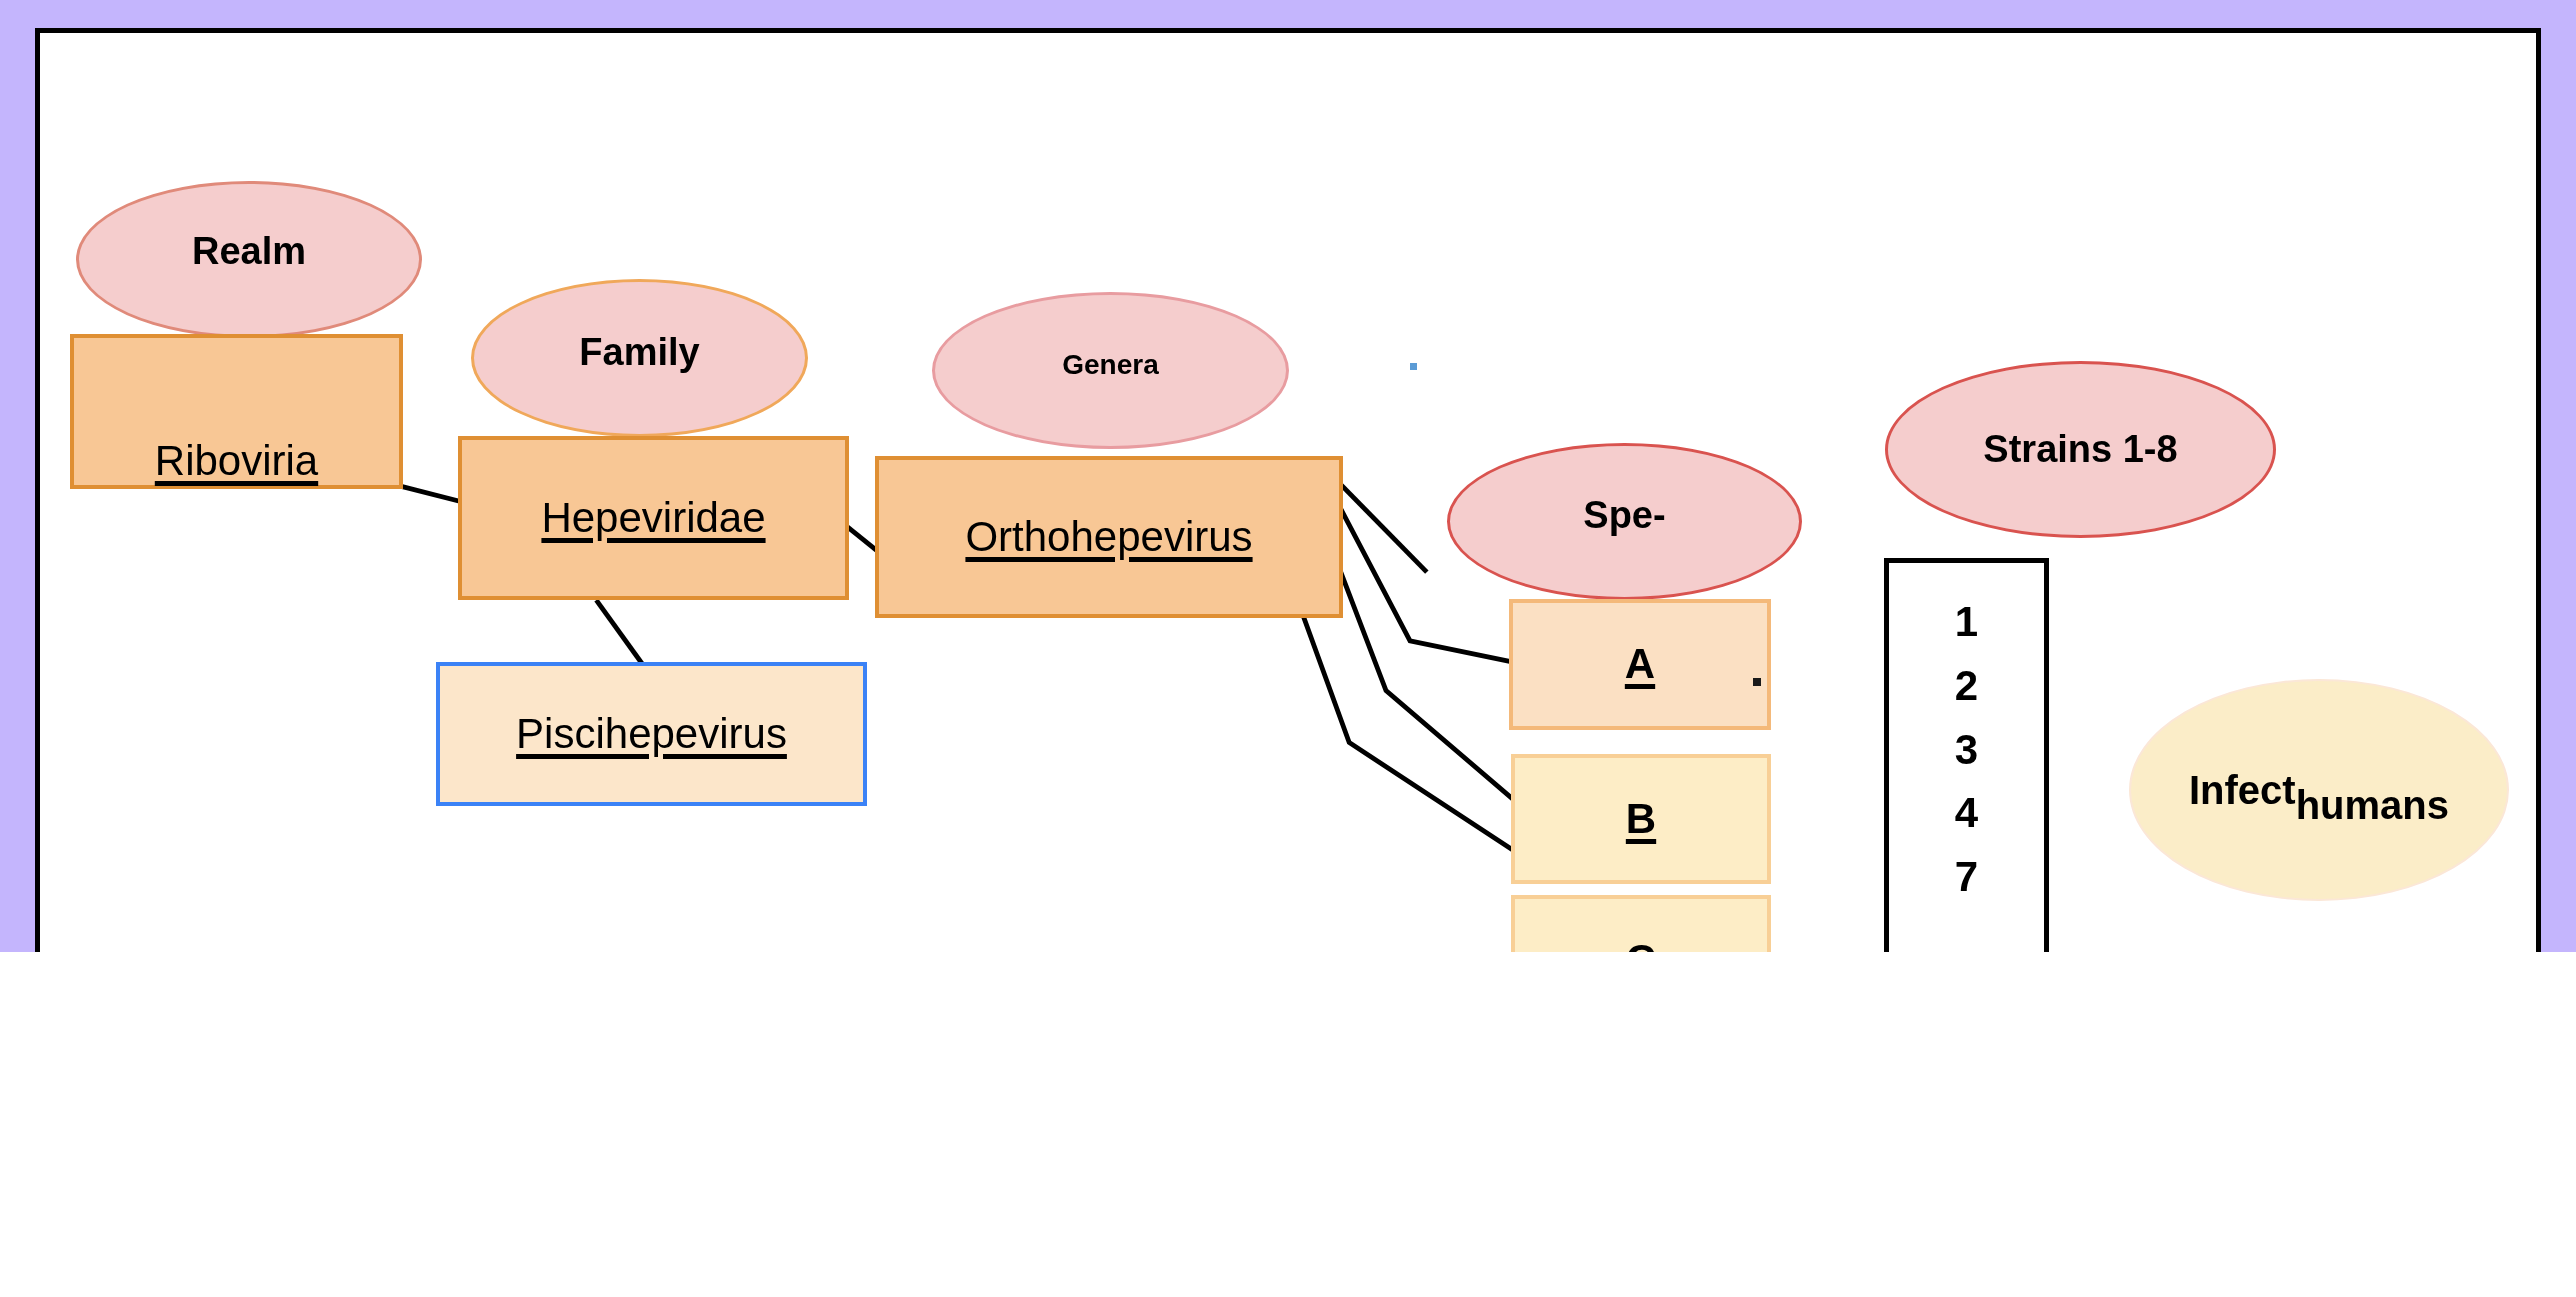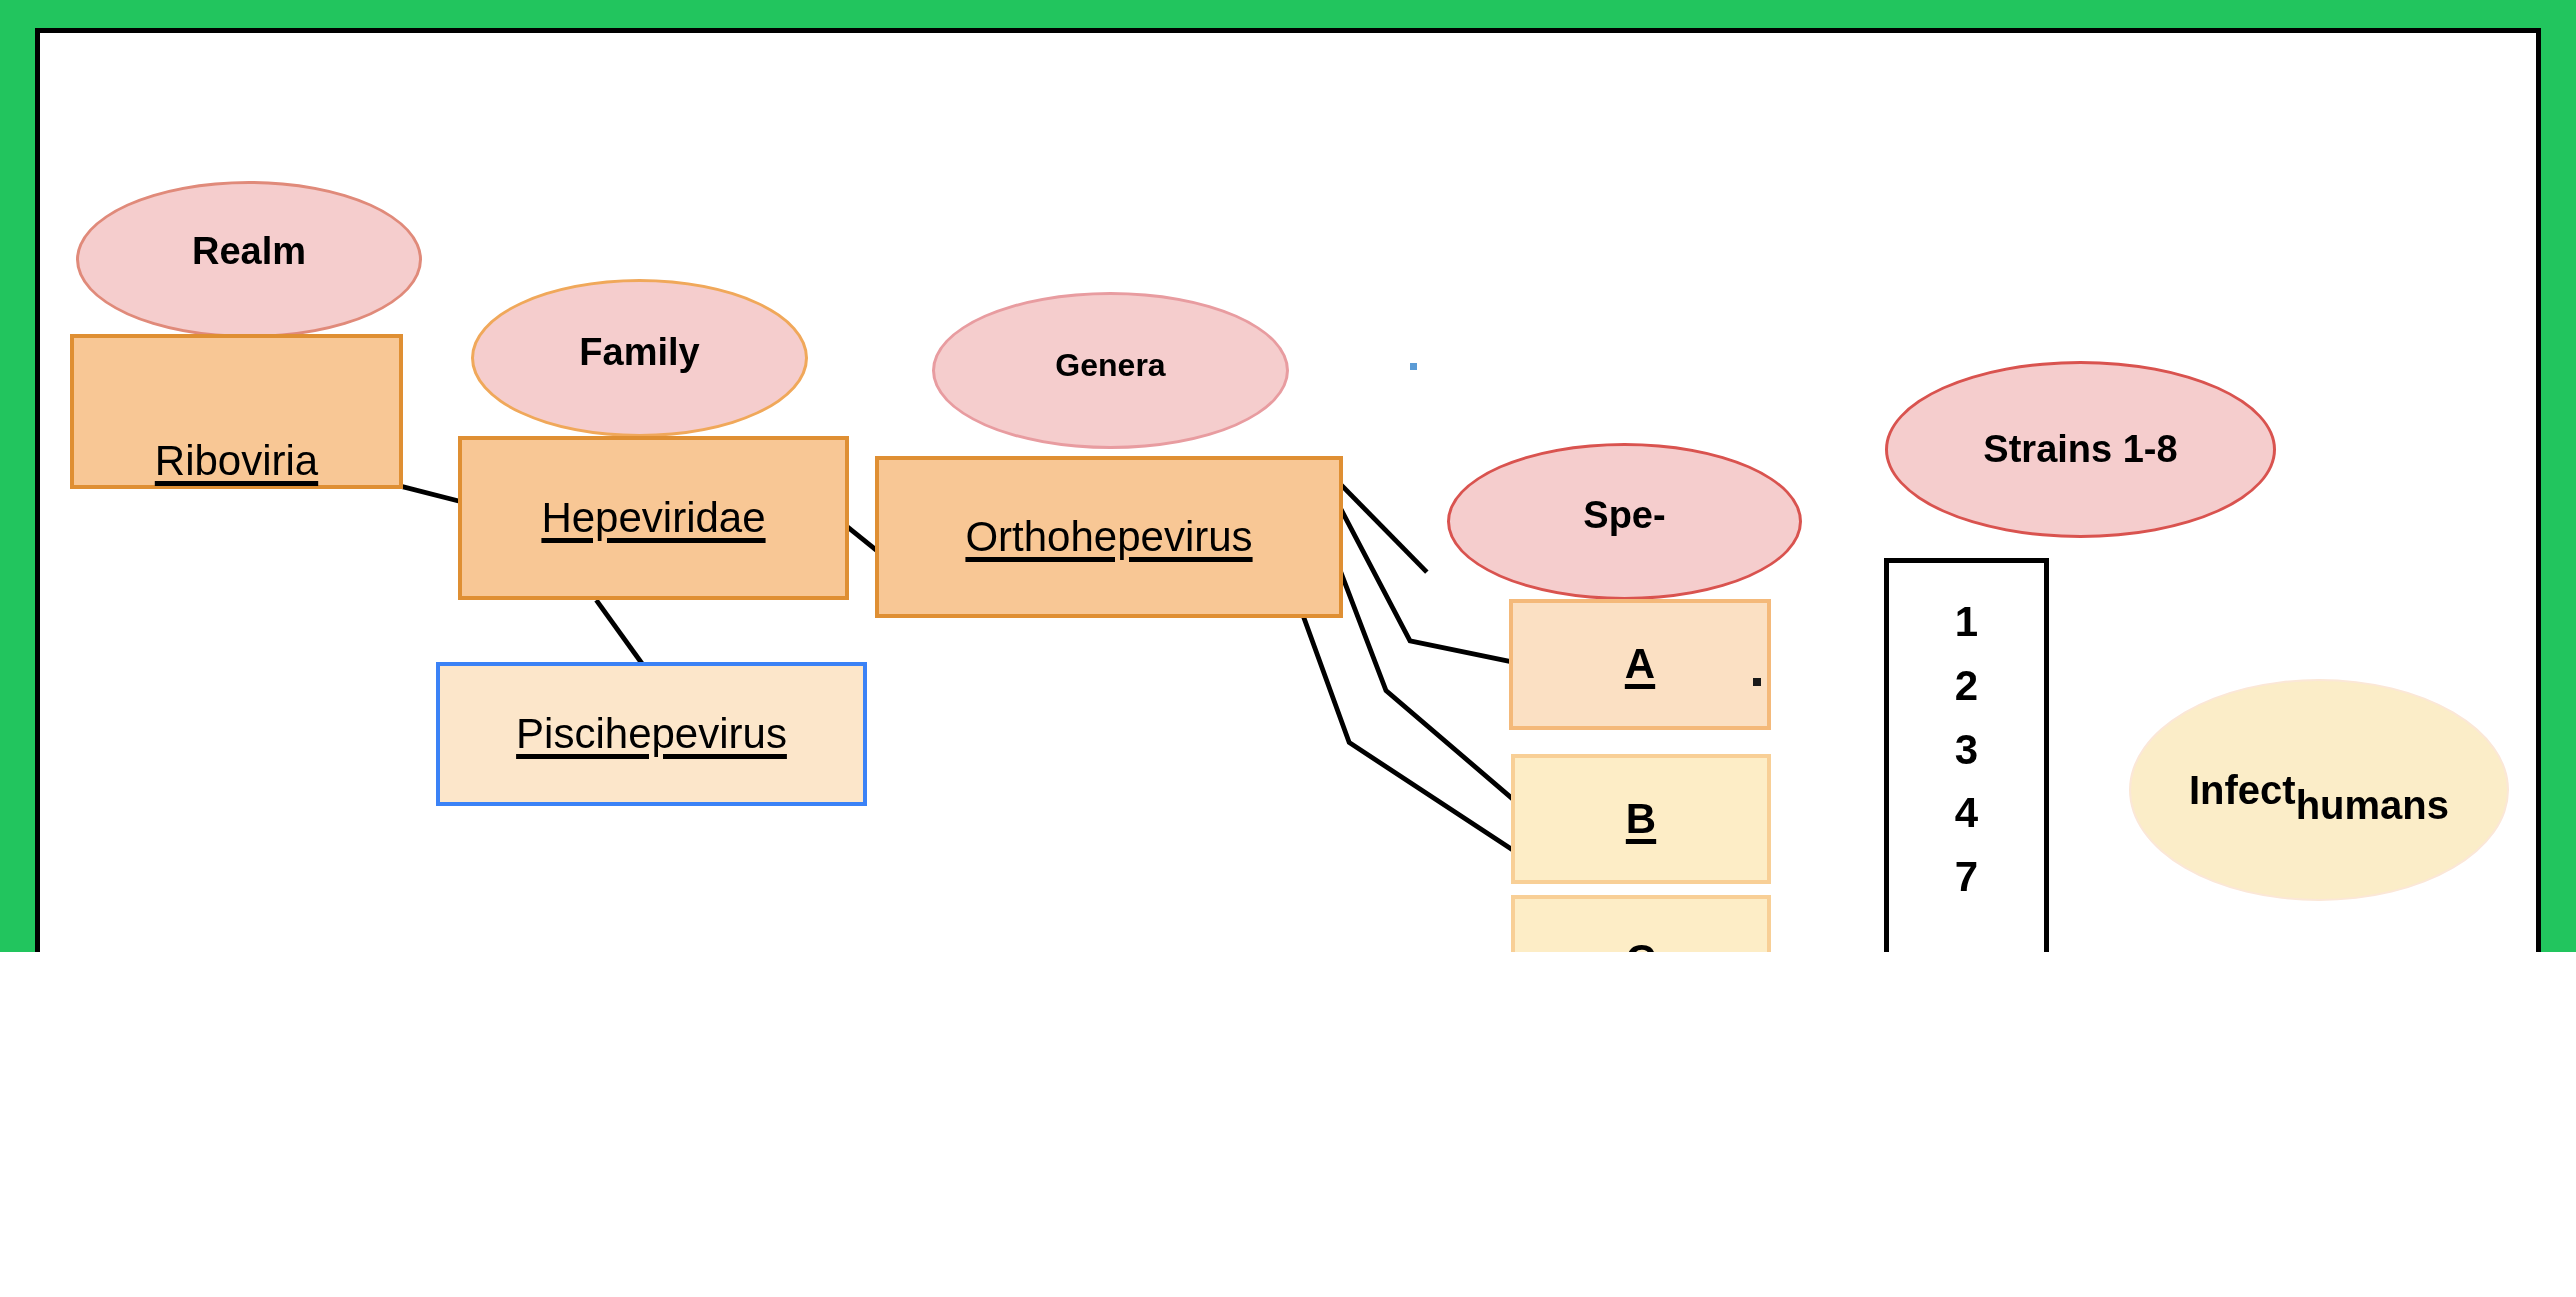--- a/index.html
+++ b/index.html
@@ -8,21 +8,21 @@
     padding: 0;
     background: #ffffff;
   }
   body {
     font-family: "Liberation Sans", sans-serif;
   }
   #canvas {
     position: relative;
     width: 2576px;
     height: 952px;
-    background: #22c55e;
+    background: #c4b5fd;
     overflow: hidden;
   }
   
   #frame {
     position: absolute;
     left: 35px;
     top: 28px;
     width: 2506px;
     height: 1238px;
     border: 5.6px solid #000000;
@@ -156,21 +156,21 @@
   </div>
 
   <div class="node ellipse rank-ellipse orange-border" style="left:471px; top:279px; width:337px; height:158px;">
     <span class="lbl lbl-bold" style="font-size:38px; padding-bottom:11.2px;">Family</span>
   </div>
   <div class="node rect box-dark" style="left:458px; top:436px; width:391px; height:164px;">
     <span class="lbl lbl-underline" style="font-size:42px;">Hepeviridae</span>
   </div>
 
   <div class="node ellipse rank-ellipse pinkish-border" style="left:932px; top:292px; width:357px; height:157px;">
-    <span class="lbl lbl-bold" style="font-size:32px; padding-bottom:11.2px;">Genera</span>
+    <span class="lbl lbl-bold" style="font-size:28px; padding-bottom:11.2px;">Genera</span>
   </div>
   <div class="node rect box-dark" style="left:875px; top:456px; width:468px; height:162px;align-items:center;">
     <span class="lbl lbl-underline" style="font-size:42px;">Orthohepevirus</span>
   </div>
 
   <div class="node rect box-lighter" style="left:436px; top:662px; width:431px; height:144px;">
     <span class="lbl lbl-underline" style="font-size:42px;">Piscihepevirus</span>
   </div>
 
   <div class="node ellipse rank-ellipse red-border" style="left:1447px; top:443px; width:355px; height:157px;">

